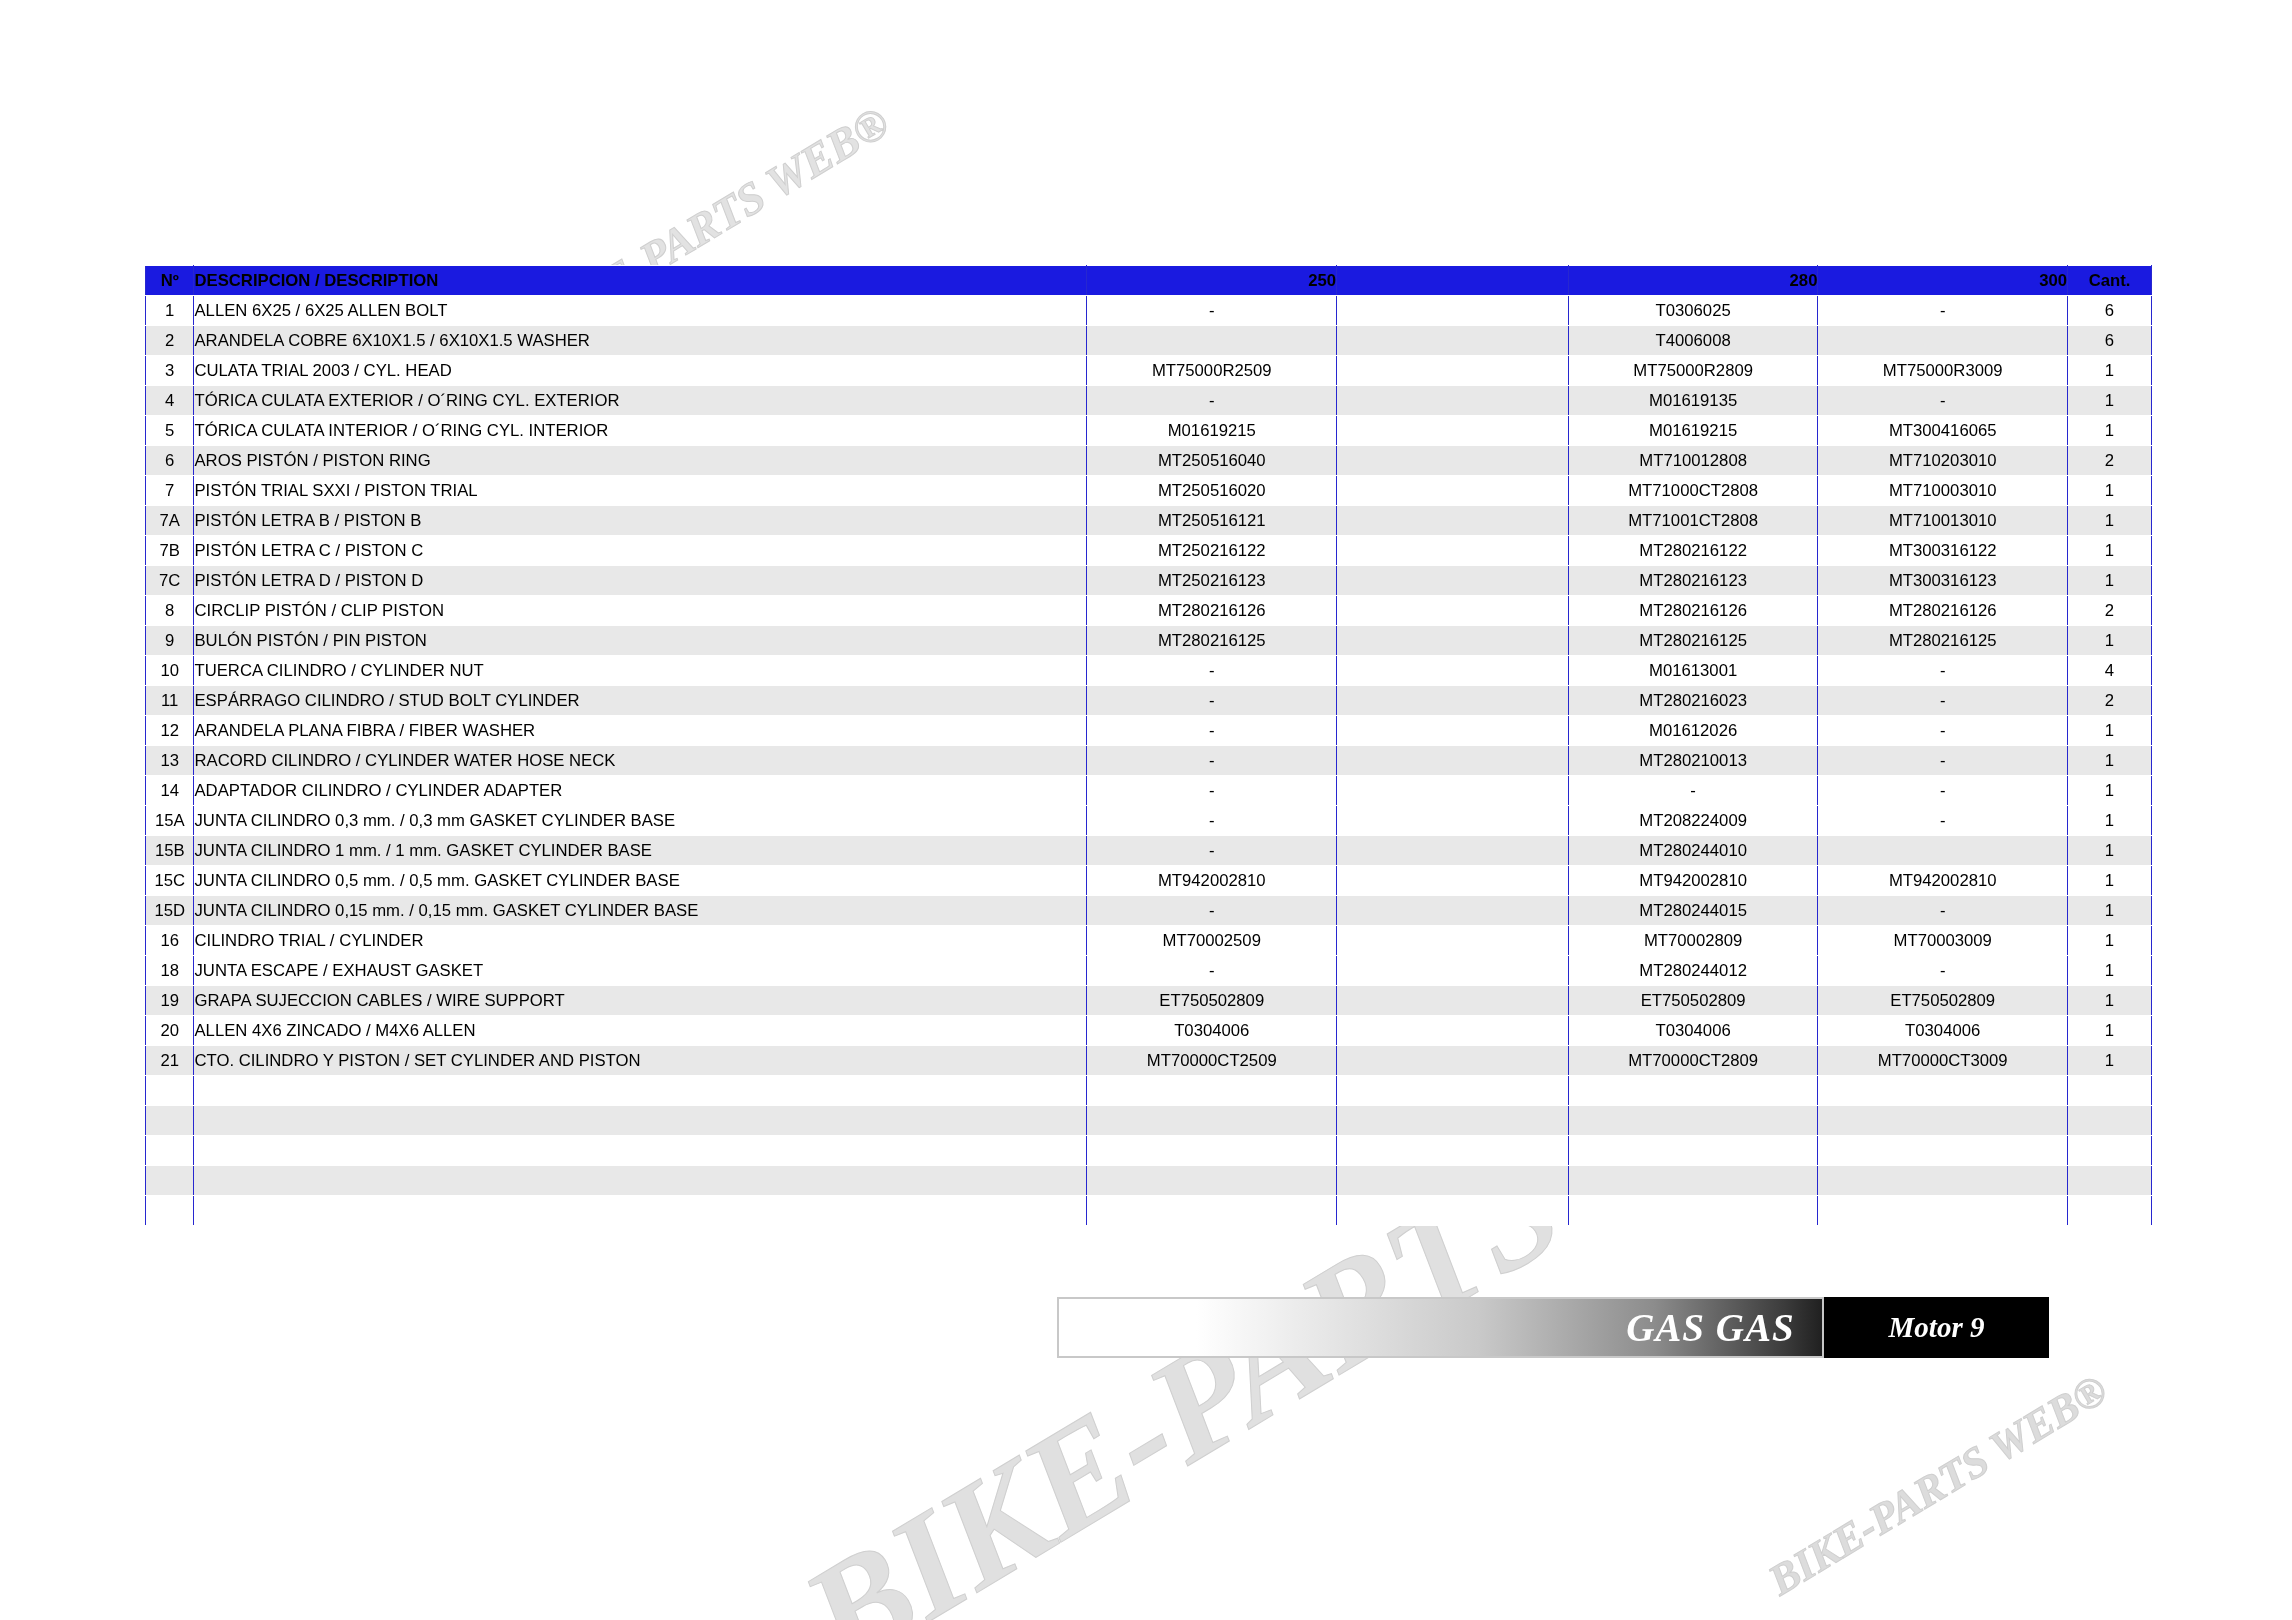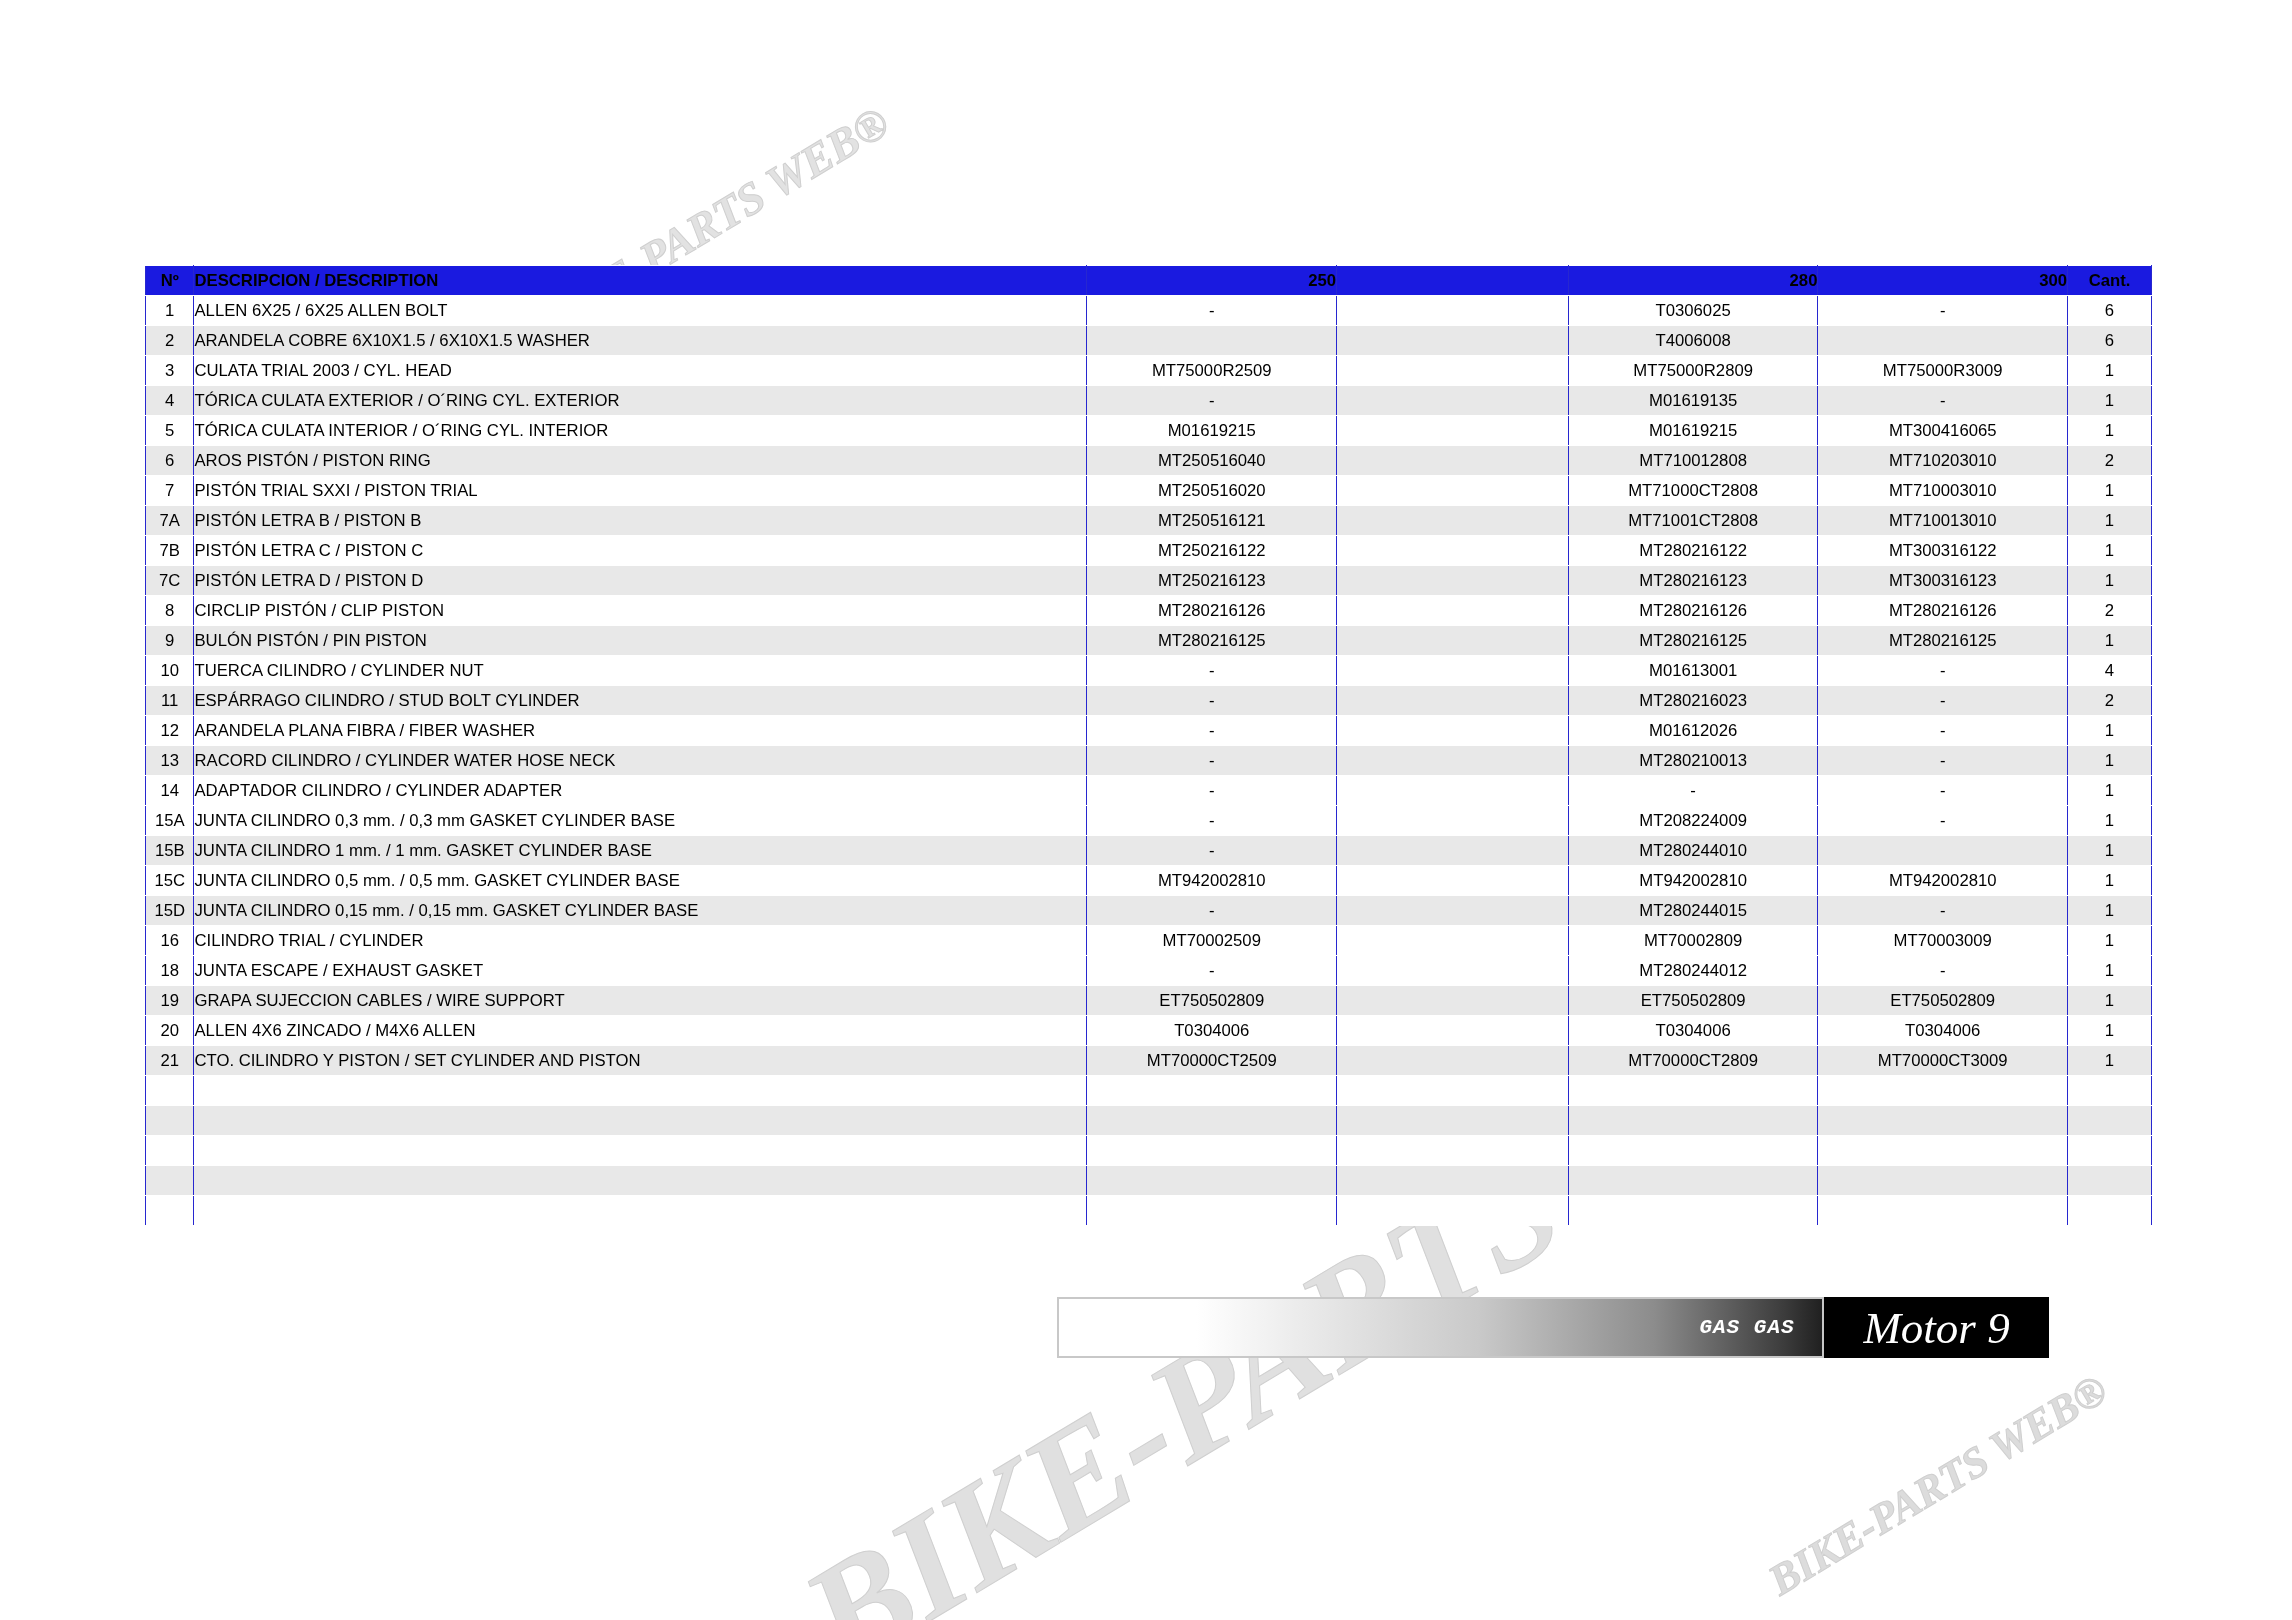--- a/index.html
+++ b/index.html
@@ -142,37 +142,37 @@
     border: 2px solid #c8c8c8;
     position: relative;
     display: flex;
     align-items: center;
     justify-content: flex-end;
     padding-right: 27.4px;
     box-sizing: border-box;
   }
   .brand {
     color: #ffffff;
-    font-family: Liberation Mono, monospace;
+    font-family: Liberation Serif, serif;
     font-style: italic;
     font-weight: bold;
-    font-size: 21px;
+    font-size: 39px;
     letter-spacing: 1px;
   }
   .footer-tag {
     width: 225px;
     background: #000000;
     display: flex;
     align-items: center;
     justify-content: center;
     color: #ffffff;
     font-family: "Liberation Serif", serif;
     font-style: italic;
-    font-weight: normal;
-    font-size: 45px;
+    font-weight: bold;
+    font-size: 29px;
     border: 2px solid #000000;
     box-sizing: border-box;
   }
 </style>
 </head>
 <body>
 
 <div class="wm wm-1"><span>BIKE-PARTS WEB®</span></div>
 <div class="wm wm-2"><span>BIKE-PARTS WEB®</span></div>
 <div class="wm wm-3"><span>BIKE-PARTS WEB®</span></div>

